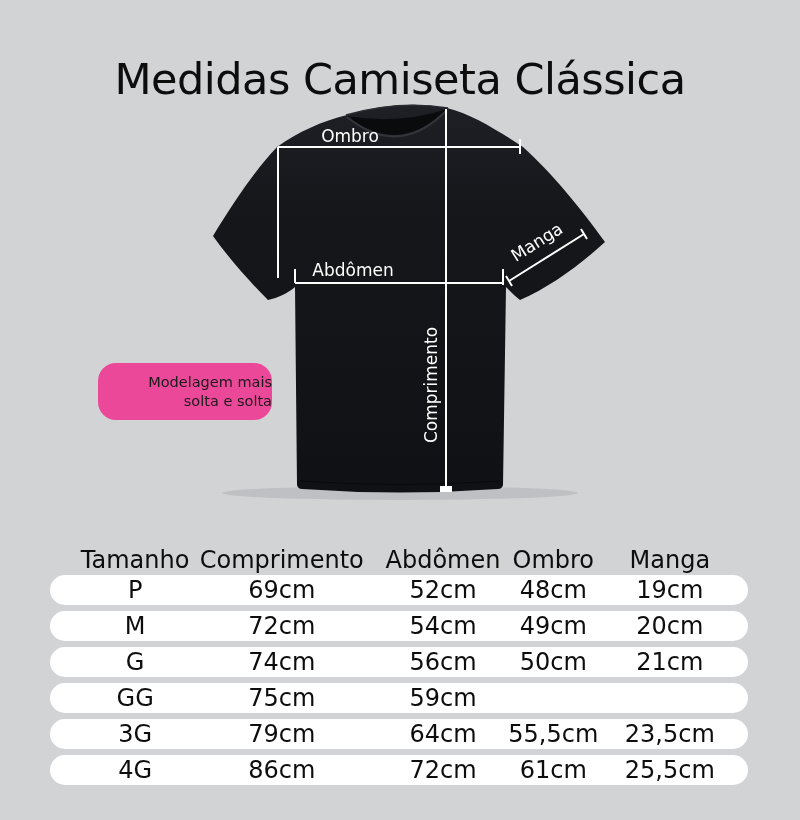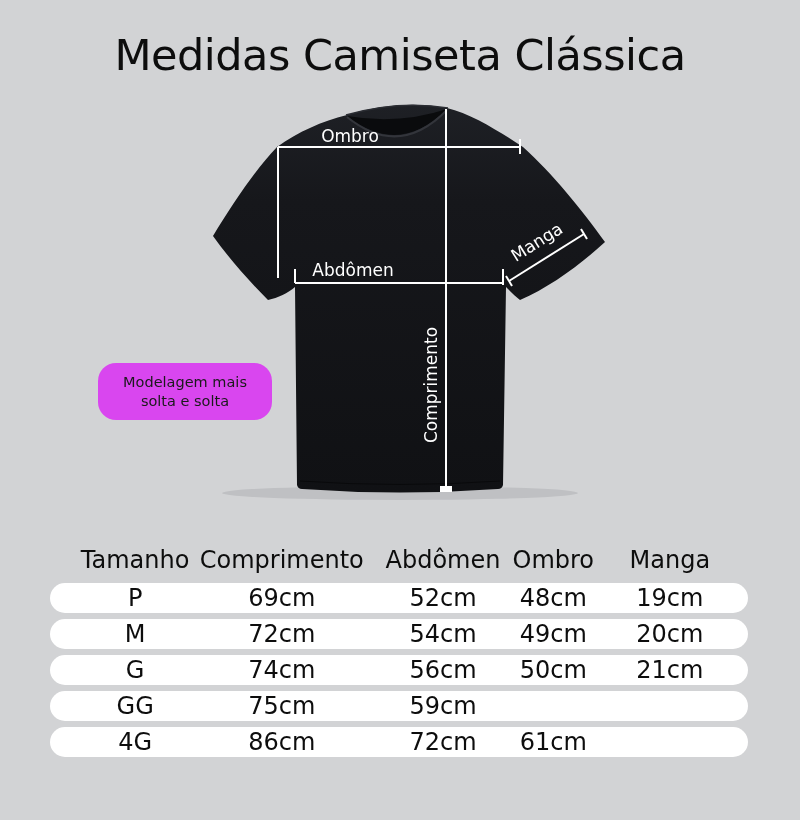--- a/index.html
+++ b/index.html
@@ -6,39 +6,39 @@
   body{
     width:800px;height:820px;
     background:#d2d3d5;
     font-family:"DejaVu Sans","Liberation Sans",sans-serif;
     color:#0d0d0d;
     overflow:hidden;
   }
   .stage{position:relative;width:800px;height:820px;}
 
   .page-title{
-    position:absolute;top:4px;left:0;width:800px;
+    position:absolute;top:28px;left:0;width:800px;
     text-align:center;font-size:43px;line-height:1.05;
     font-weight:normal;letter-spacing:-0.5px;color:#0d0d0d;
   }
 
   .tee-svg{position:absolute;left:150px;top:95px;width:500px;height:450px;}
   .measure-label{font-size:17px;fill:#ffffff;}
   .measure-line{stroke:#ffffff;stroke-width:2;fill:none;}
 
   .fit-note{
     position:absolute;left:98px;top:363px;width:174px;height:57px;
-    background:#d946ef;border-radius:18px;
-    display:flex;flex-direction:column;align-items:center;justify-content:center;
+    background:#ec4899;border-radius:18px;
+    display:flex;flex-direction:column;align-items:flex-end;justify-content:center;
     font-size:14.5px;line-height:1.25;color:#1a1a1a;text-align:center;
   }
 
   .size-table{position:absolute;left:50px;top:545px;width:698px;}
   .t-row{position:relative;width:698px;height:30px;}
-  .t-head{margin-bottom:8px;}
+  .t-head{margin-bottom:0;}
   .t-pill{background:#ffffff;border-radius:15px;margin-bottom:6px;}
   .t-cell{
     position:absolute;top:0;height:30px;line-height:30px;
     transform:translateX(-50%);white-space:nowrap;
     font-size:24px;color:#0d0d0d;text-align:center;
   }
   .c1{left:12.2%;} .c2{left:33.2%;} .c3{left:56.3%;} .c4{left:72.1%;} .c5{left:88.8%;}
 </style>
 </head>
 <body>
@@ -140,22 +140,30 @@
       <span class="t-cell c4">50cm</span>
       <span class="t-cell c5">21cm</span>
     </div>
 
     <div class="t-row t-pill">
       <span class="t-cell c1">GG</span>
       <span class="t-cell c2">75cm</span>
       <span class="t-cell c3">59cm</span>
     </div>
 
+    <div class="t-row t-pill">
+      <span class="t-cell c1">3G</span>
+      <span class="t-cell c2">79cm</span>
+      <span class="t-cell c3">64cm</span>
+      <span class="t-cell c4">55,5cm</span>
+      <span class="t-cell c5">23,5cm</span>
+    </div>
 
     <div class="t-row t-pill">
       <span class="t-cell c1">4G</span>
       <span class="t-cell c2">86cm</span>
       <span class="t-cell c3">72cm</span>
       <span class="t-cell c4">61cm</span>
+      <span class="t-cell c5">25,5cm</span>
     </div>
 
   </div>
 </div>
 
 </body></html>

